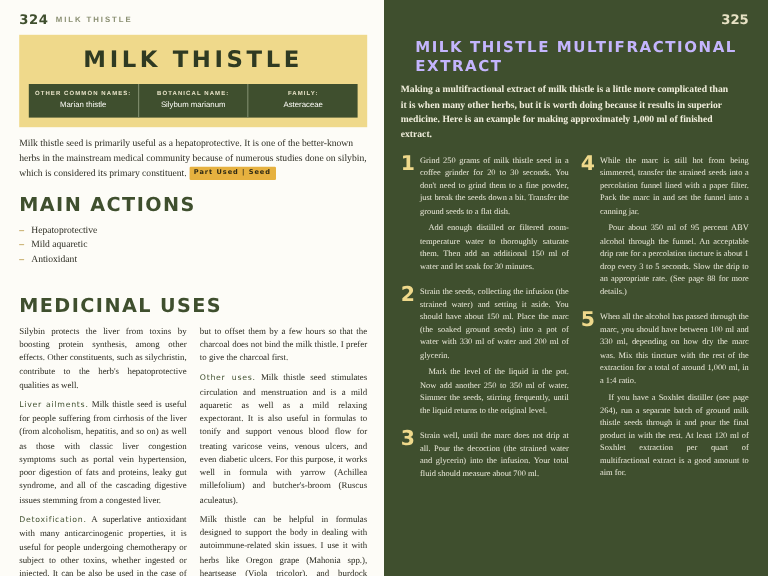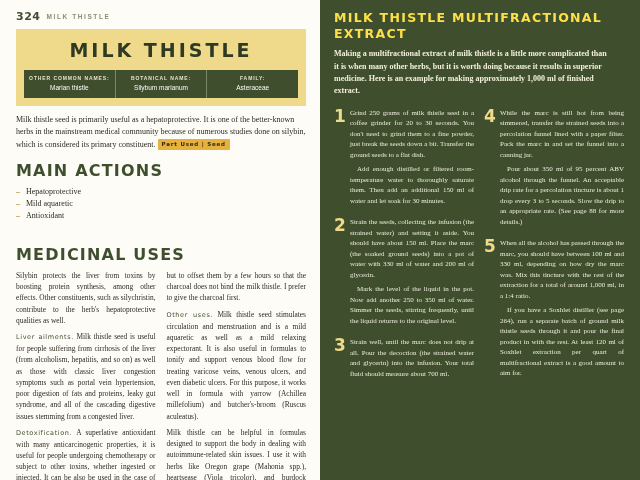--- a/index.html
+++ b/index.html
@@ -120,21 +120,21 @@
   }
   .folio-right {
     text-align:right;
     font-family:"DejaVu Sans", sans-serif;
     font-weight:700; font-size:11px; color:#e7e2c4;
     margin-bottom: 8px;
   }
   .r-title {
     font-family:"DejaVu Sans", sans-serif;
     font-size: 12.5px; font-weight:700; letter-spacing:1.3px;
-    color:#fde047; margin: 0 0 7px 0; line-height:1.25;
+    color:#c4b5fd; margin: 0 0 7px 12px; line-height:1.25;
     text-transform: uppercase;
   }
   .r-intro {
     font-family:"Liberation Serif", serif;
     font-size: 8px; line-height:1.55; color:#f2efdd;
     margin: 0 15px 10px 0; font-weight:700;
   }
   .steps { display:flex; gap: 10px; }
   .step-col { width: 50%; }
   .step { display:flex; gap:5px; margin-bottom: 7px; }
@@ -199,20 +199,21 @@
       <p><span>Silybin protects the liver from toxins by boosting protein synthesis, among other effects. Other constituents, such as silychristin, contribute to the herb's hepatoprotective qualities as well.</span></p>
       <p><span class="runin">Liver ailments.</span> <span>Milk thistle seed is useful for people suffering from cirrhosis of the liver (from alcoholism, hepatitis, and so on) as well as those with classic liver congestion symptoms such as portal vein hypertension, poor digestion of fats and proteins, leaky gut syndrome, and all of the cascading digestive issues stemming from a congested liver.</span></p>
       <p><span class="runin">Detoxification.</span> <span>A superlative antioxidant with many anticarcinogenic properties, it is useful for people undergoing chemotherapy or subject to other toxins, whether ingested or injected. It can be also be used in the case of food poisoning or ingestion of poisons, working in tandem with activated charcoal. It is important not to take them at the same time but to offset them by a few hours so that the charcoal does not bind the milk thistle. I prefer to give the charcoal first.</span></p>
       <p><span class="runin">Other uses.</span> <span>Milk thistle seed stimulates circulation and menstruation and is a mild aquaretic as well as a mild relaxing expectorant. It is also useful in formulas to tonify and support venous blood flow for treating varicose veins, venous ulcers, and even diabetic ulcers. For this purpose, it works well in formula with yarrow (Achillea millefolium) and butcher's-broom (Ruscus aculeatus).</span></p>
       <p><span>Milk thistle can be helpful in formulas designed to support the body in dealing with autoimmune-related skin issues. I use it with herbs like Oregon grape (Mahonia spp.), heartsease (Viola tricolor), and burdock (Arctium lappa) when working with eczema, psoriasis, and other atopic dermatitis conditions.</span></p>
     </div>
 
   </div>
 
   <div class="page-right">
+    <div class="folio-right">325</div>
 
     <h2 class="r-title">Milk Thistle Multifractional Extract</h2>
     <p class="r-intro">Making a multifractional extract of milk thistle is a little more complicated than it is when many other herbs, but it is worth doing because it results in superior medicine. Here is an example for making approximately 1,000 ml of finished extract.</p>
 
     <div class="steps">
       <div class="step-col">
 
         <div class="step">
           <div class="step-num">1</div>
           <div class="step-body">

